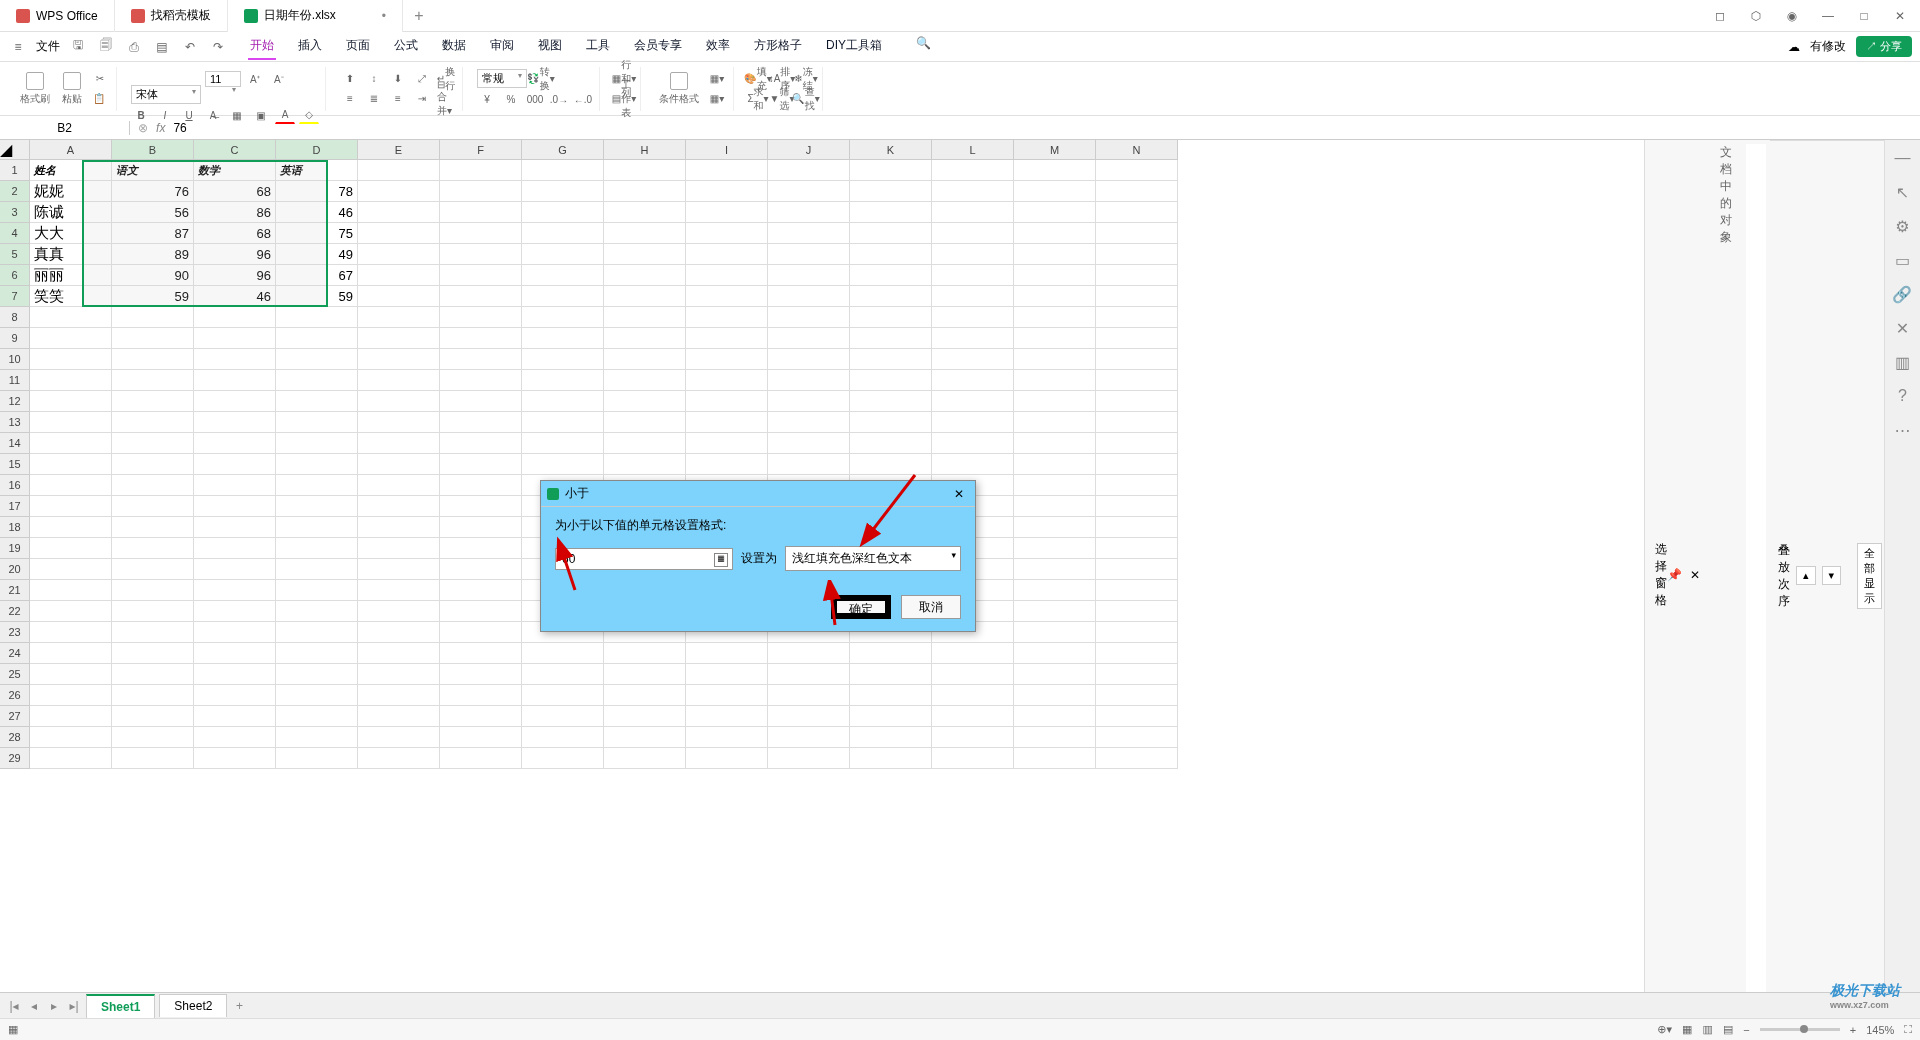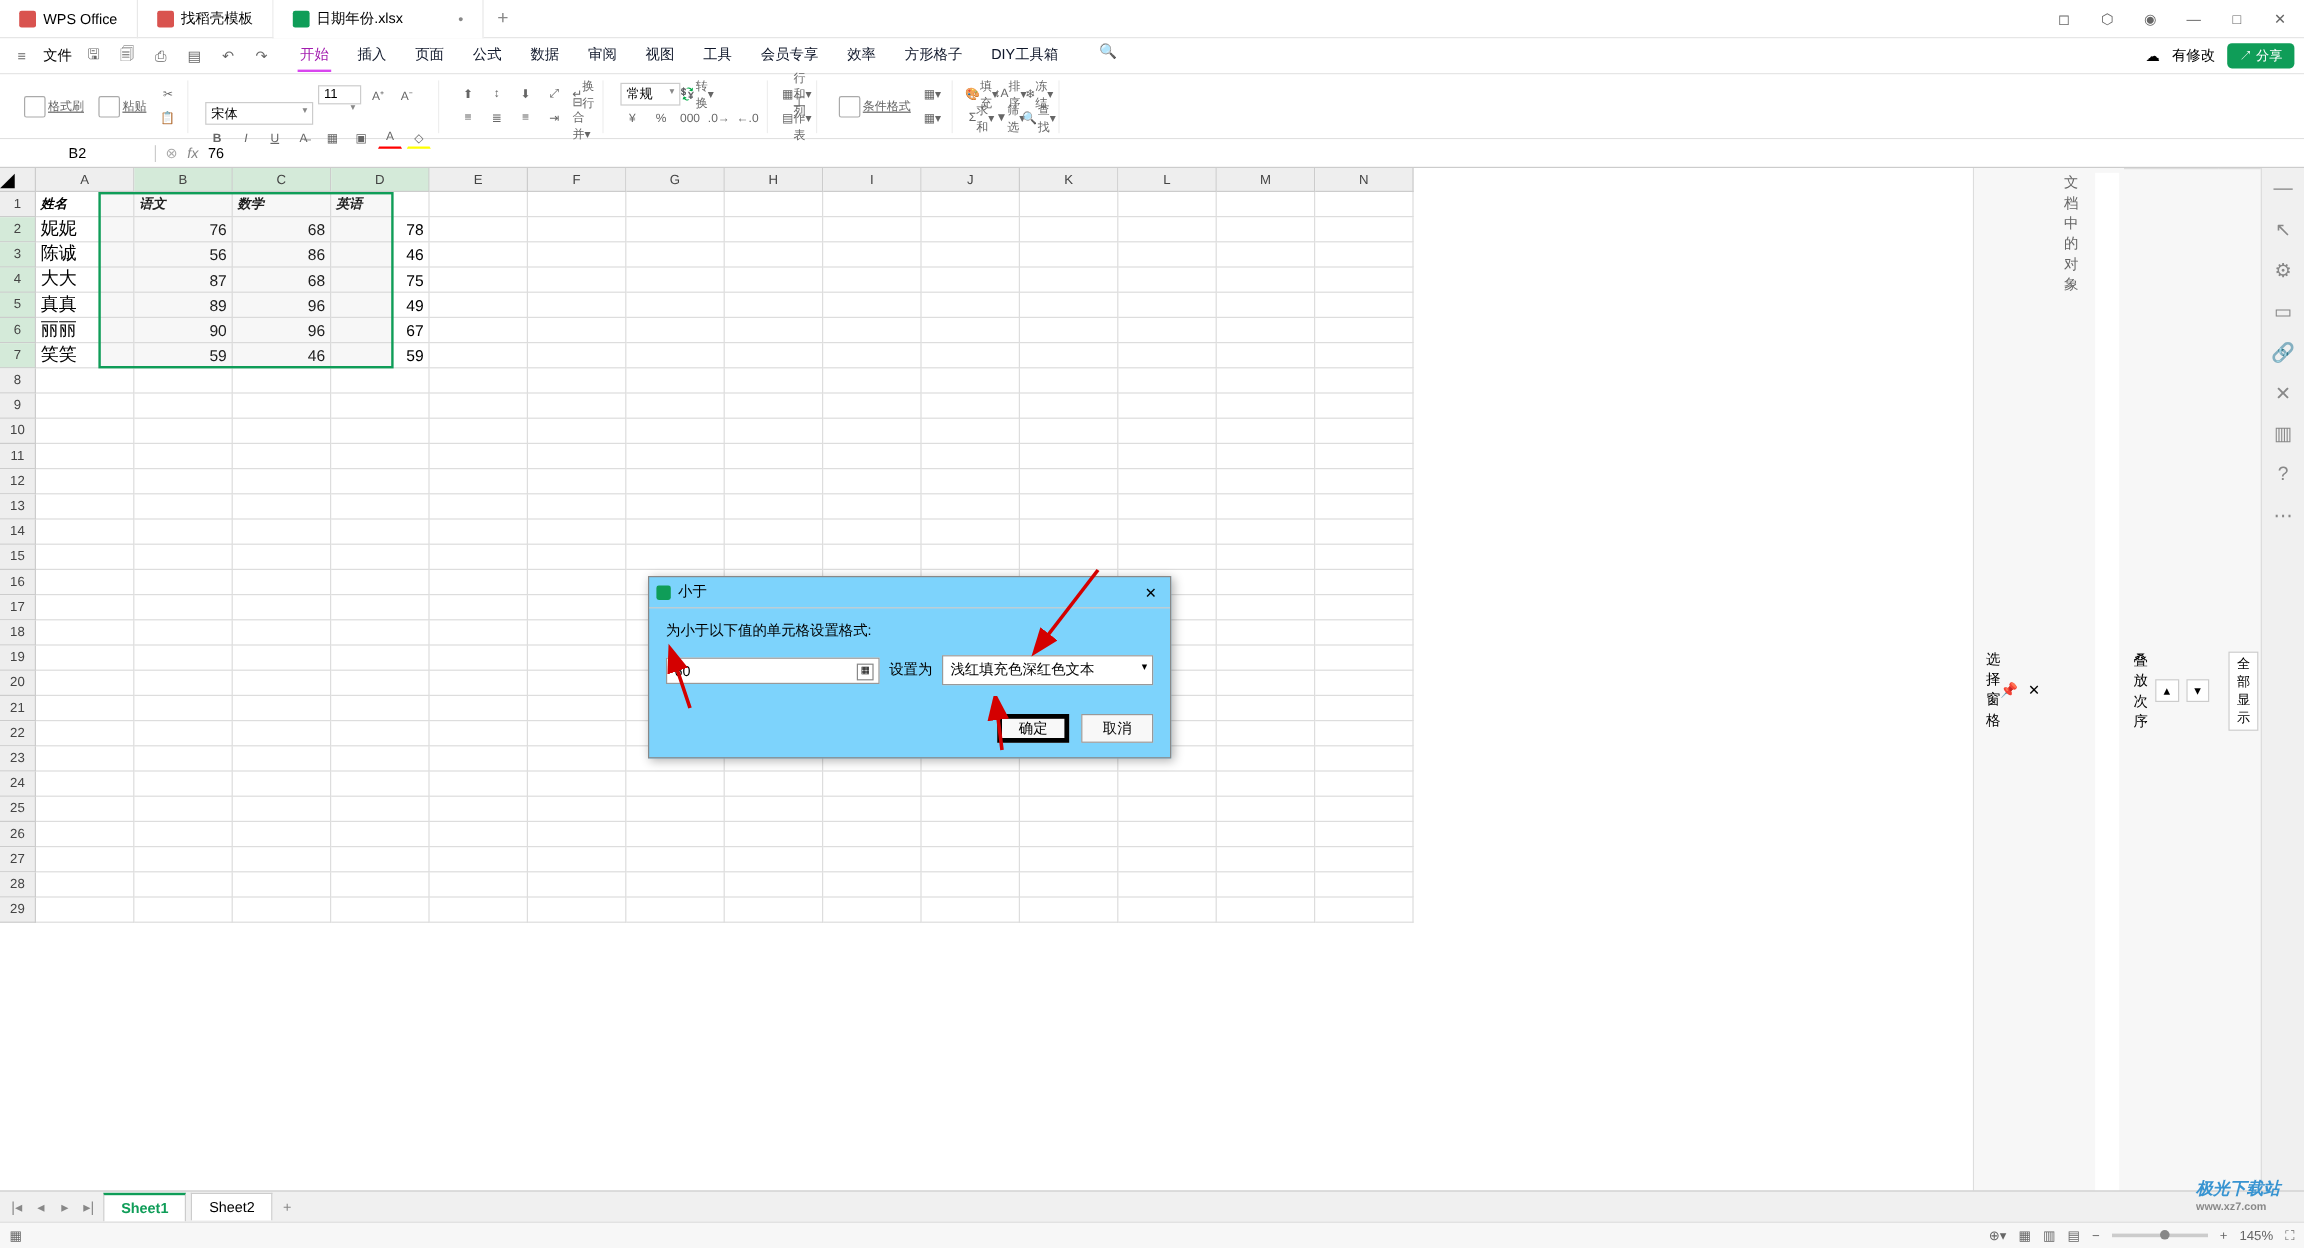--- a/index.html
+++ b/index.html
@@ -23,21 +23,21 @@
 .quick-btn { width: 20px; height: 20px; color: #666; display: flex; align-items: center; justify-content: center; }
 .menu-tabs { display: flex; gap: 20px; margin-left: 20px; }
 .menu-tab { padding: 4px 2px; color: #0f172a; cursor: pointer; }
 .menu-tab.active { color: #a21caf; border-bottom: 2px solid #d946ef; font-weight: 500; }
 .menubar-right { margin-left: auto; display: flex; align-items: center; gap: 10px; }
 .share-btn { background: #0f9d58; color: #fff; padding: 3px 10px; border-radius: 4px; font-size: 11px; }
 
 
 .ribbon { height: 54px; background: #fff; display: flex; align-items: center; padding: 0 10px; gap: 8px; border-bottom: 1px solid #e0e0e0; font-size: 11px; }
 .ribbon-group { display: flex; align-items: center; gap: 4px; padding: 0 6px; border-right: 1px solid #eee; height: 44px; }
-.ribbon-btn { display: flex; align-items: center; gap: 2px; padding: 2px 4px; color: #666; font-size: 10px; text-decoration: underline; }
+.ribbon-btn { display: flex; flex-direction: column; align-items: center; gap: 2px; padding: 2px 4px; color: #666; font-size: 10px; }
 .ribbon-icon { width: 18px; height: 18px; border: 1px solid #aaa; border-radius: 2px; }
 .ribbon-stack { display: flex; flex-direction: column; gap: 2px; }
 .ribbon-row { display: flex; gap: 4px; align-items: center; }
 .ribbon-sel { border: 1px solid #ccc; padding: 1px 20px 1px 4px; font-size: 11px; background: #fff; position: relative; }
 .ribbon-sel::after { content: "▾"; position: absolute; right: 4px; font-size: 8px; color: #888; }
 .mini-btn { width: 20px; height: 18px; border: 1px solid transparent; display: flex; align-items: center; justify-content: center; font-size: 10px; color: #666; }
 
 
 .formulabar { height: 24px; background: #fff; display: flex; align-items: center; border-bottom: 1px solid #ccc; font-size: 12px; }
 .namebox { width: 130px; border-right: 1px solid #ccc; padding: 0 8px; text-align: center; }
@@ -72,21 +72,21 @@
 .dlg-close { margin-left: auto; width: 20px; text-align: center; cursor: pointer; }
 .dlg-body { padding: 10px 14px; }
 .dlg-label { margin-bottom: 12px; }
 .dlg-row { display: flex; align-items: center; gap: 8px; margin-bottom: 14px; }
 .dlg-input { flex: 1; border: 1px solid #999; padding: 3px 20px 3px 6px; background: #fff; position: relative; }
 .dlg-input-icon { position: absolute; right: 4px; top: 4px; width: 14px; height: 14px; border: 1px solid #888; font-size: 8px; text-align: center; }
 .dlg-select { flex: 1; border: 1px solid #999; padding: 3px 18px 3px 6px; background: #fff; position: relative; }
 .dlg-select::after { content: "▾"; position: absolute; right: 4px; top: 3px; font-size: 9px; }
 .dlg-btns { display: flex; justify-content: flex-end; gap: 10px; padding: 0 14px 12px; }
 .dlg-btn { width: 60px; height: 24px; border: 1px solid #999; background: #f8f8f8; font-size: 12px; }
-.dlg-btn.primary { border: 4px solid #000000; }
+.dlg-btn.primary { border: 6px solid #000000; }
 
 
 .arrow { position: absolute; z-index: 200; }
 
 
 .sheet-tabs { position: absolute; bottom: 22px; left: 0; right: 0; height: 26px; background: #f0f0f0; border-top: 1px solid #ccc; display: flex; align-items: center; padding: 0 6px; font-size: 12px; gap: 4px; }
 .sheet-tab { padding: 4px 14px; border: 1px solid #ccc; border-bottom: none; background: #fff; }
 .sheet-tab.active { font-weight: bold; color: #0f9d58; border-top: 2px solid #0f9d58; }
 .nav-btn { width: 16px; text-align: center; color: #888; }
 
@@ -175,21 +175,21 @@
         <span>粘贴</span>
       </div>
     <div class="ribbon-stack">
       <span class="mini-btn">✂</span>
       <span class="mini-btn">📋</span>
     </div>
   </div>
   <div class="ribbon-group">
     <div class="ribbon-stack">
       <div class="ribbon-row">
-        <span class="ribbon-sel" style="width:90px;margin-top:32px;">宋体</span>
+        <span class="ribbon-sel" style="width:70px;margin-top:32px;">宋体</span>
         <span class="ribbon-sel" style="width:36px;">11</span>
         <span class="mini-btn">A⁺</span>
         <span class="mini-btn">A⁻</span>
       </div>
       <div class="ribbon-row">
         <span class="mini-btn">
             <b>B</b>
           </span>
         <span class="mini-btn">
             <i>I</i>

